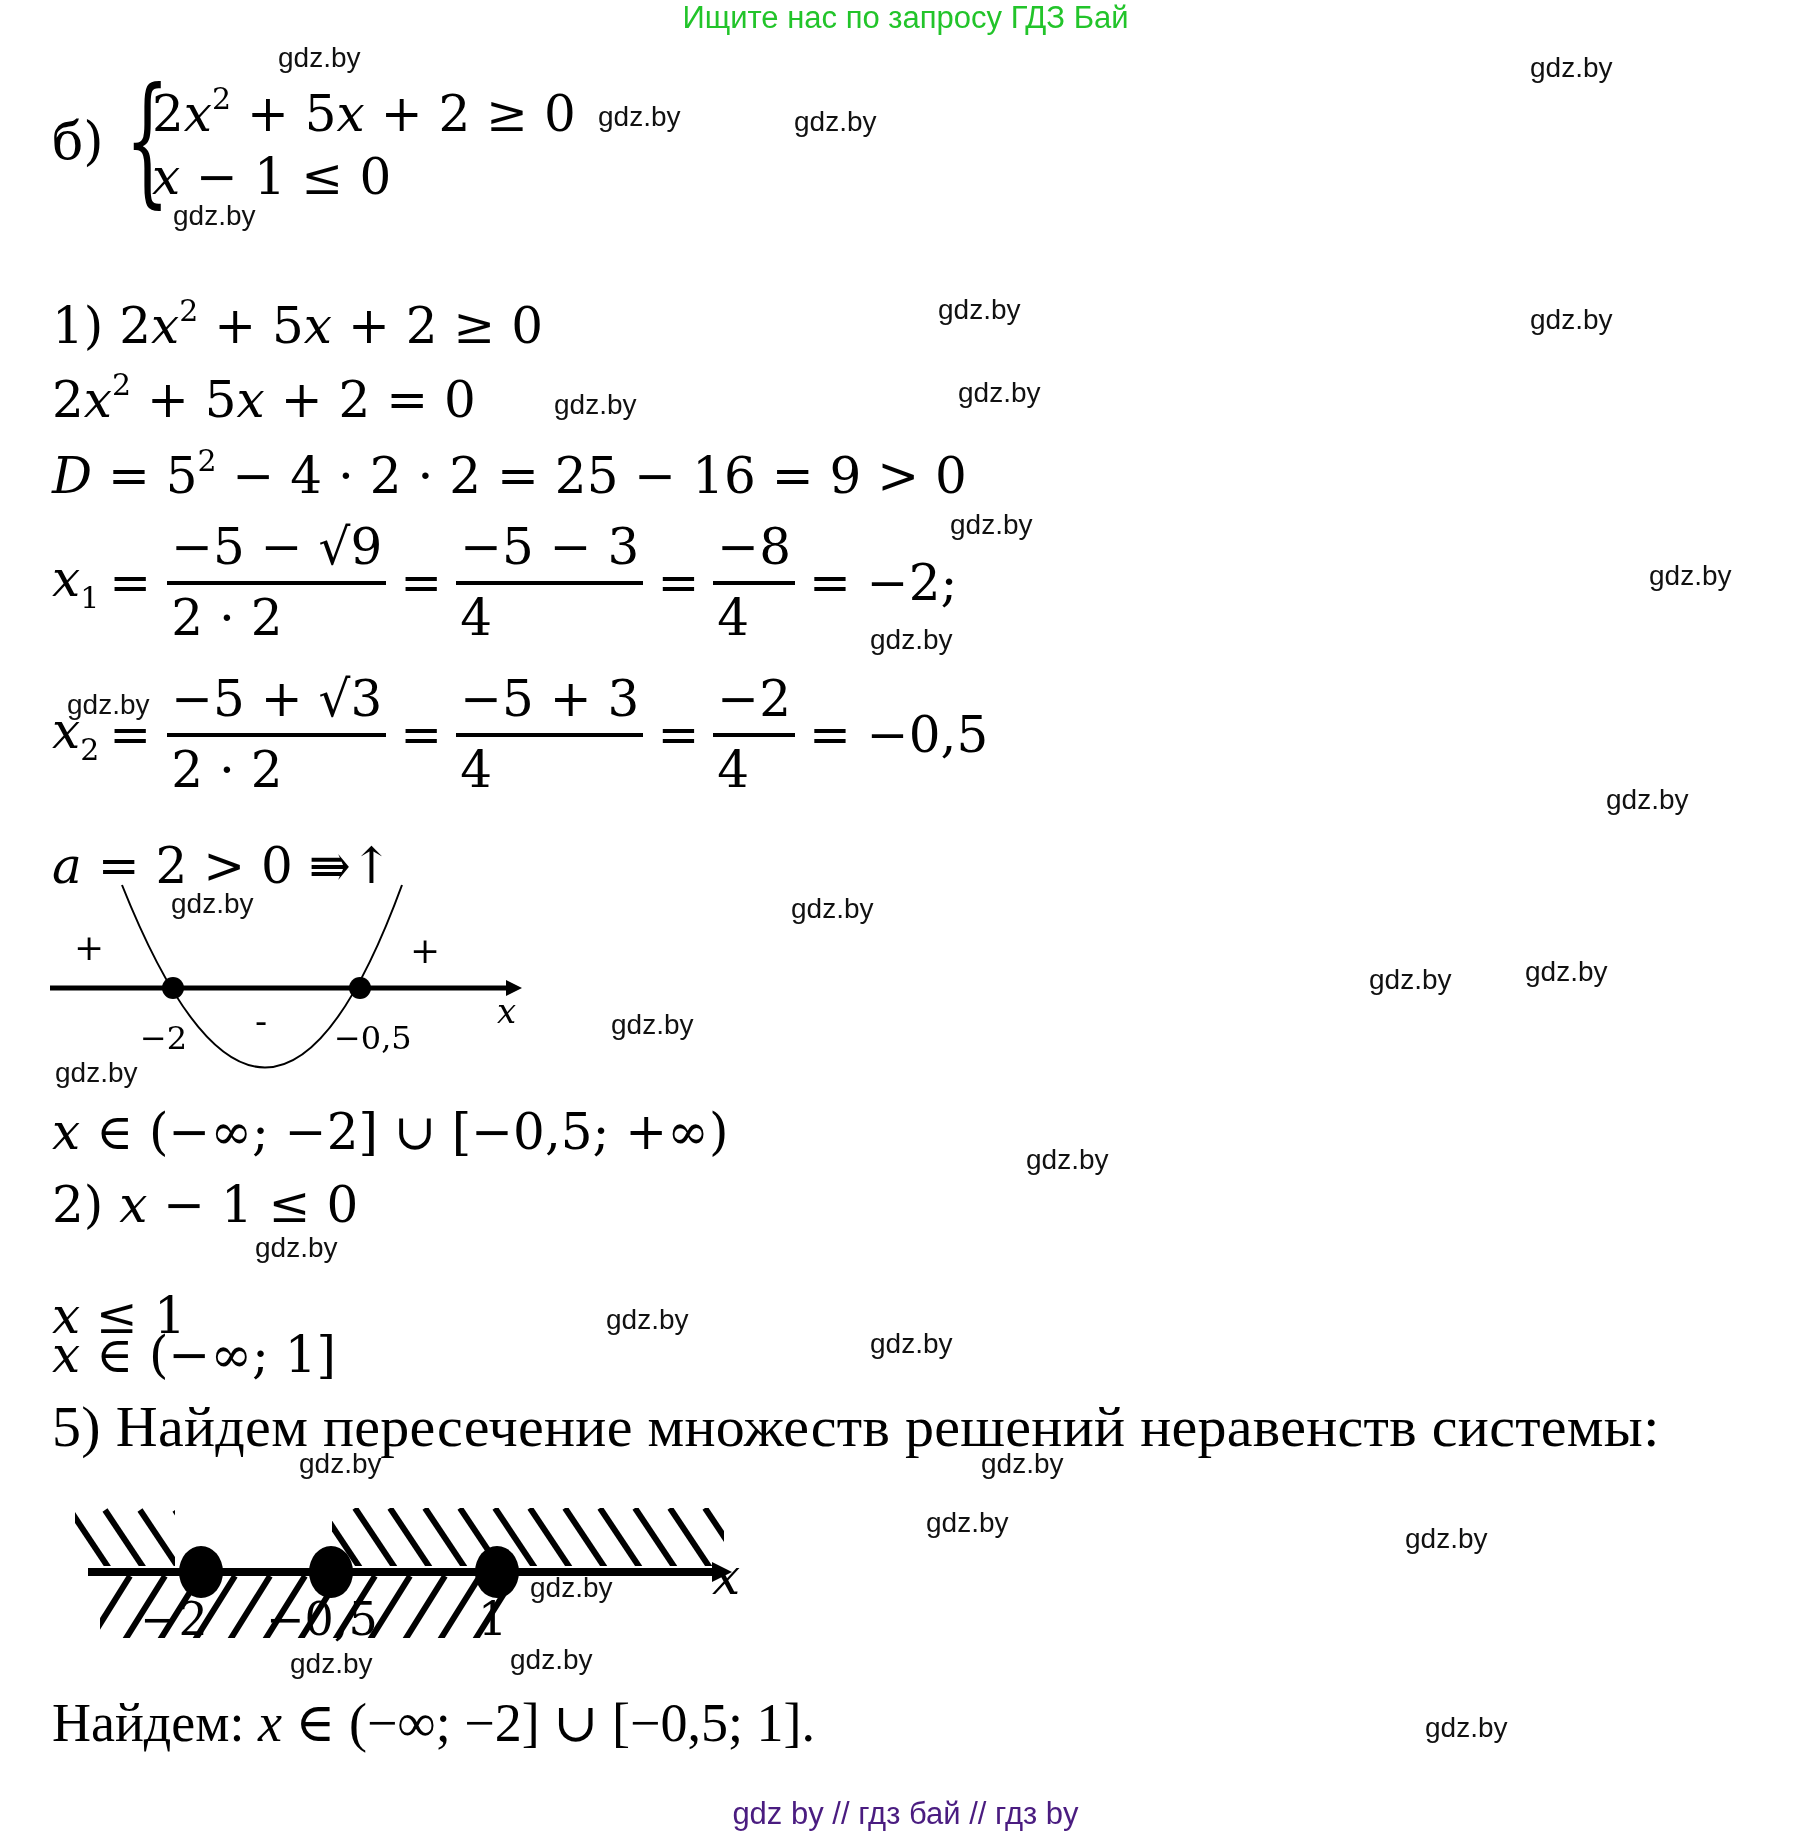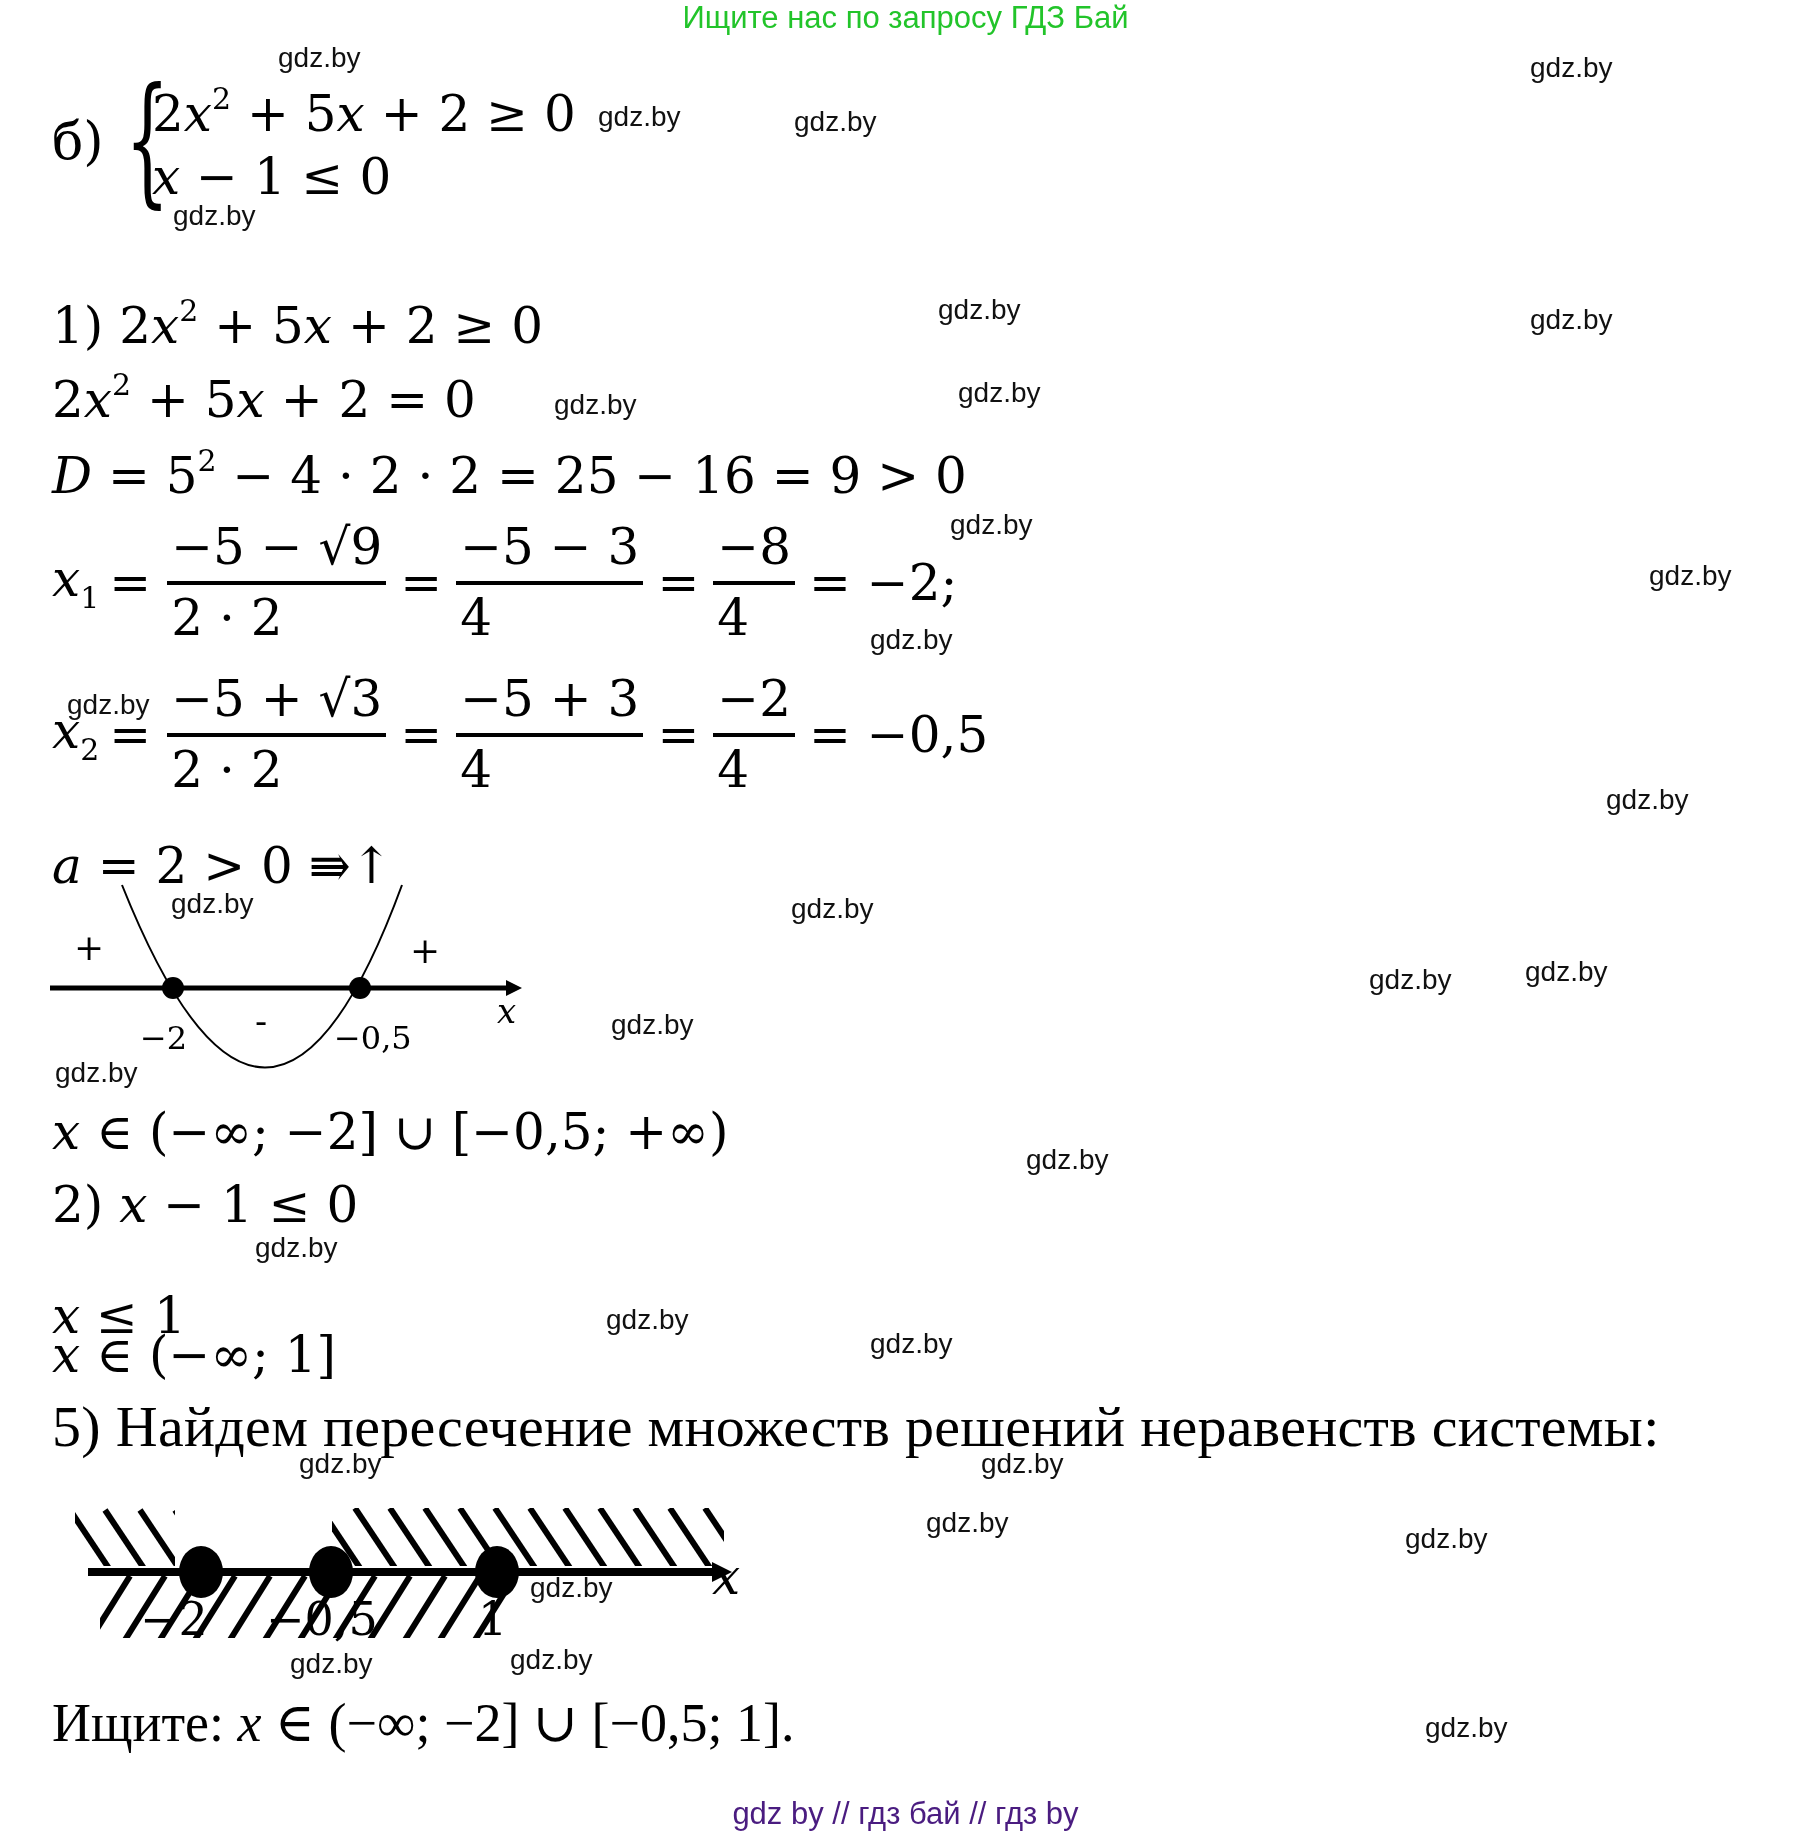--- a/index.html
+++ b/index.html
@@ -174,21 +174,21 @@
   <ellipse cx="131" cy="82" rx="22" ry="26" fill="#000"></ellipse>
   <ellipse cx="261" cy="82" rx="22" ry="26" fill="#000"></ellipse>
   <ellipse cx="427" cy="82" rx="22" ry="26" fill="#000"></ellipse>
 </svg>
 <div class="abs math" style="left:140px; top:1596px; font-size:46px;">−2</div>
 <div class="abs math" style="left:266px; top:1596px; font-size:46px;">−0,5</div>
 <div class="abs math" style="left:478px; top:1596px; font-size:46px;">1</div>
 <div class="abs math" style="left:712px; top:1552px; font-size:50px;"><i>x</i></div>
 
 <div class="abs math answer" style="left:52px; top:1696px; font-size:54px;">
-  <span>Ищите: </span><i>x</i><span> ∈ (−∞; −2] ∪ [−0,5; 1].</span>
+  <span>Найдем: </span><i>x</i><span> ∈ (−∞; −2] ∪ [−0,5; 1].</span>
 </div>
 
 <div id="watermarks">
     <div class="abs wm" style="left: 278px; top: 44px;">gdz.by</div>
     <div class="abs wm" style="left: 1530px; top: 54px;">gdz.by</div>
     <div class="abs wm" style="left: 598px; top: 103px;">gdz.by</div>
     <div class="abs wm" style="left: 794px; top: 108px;">gdz.by</div>
     <div class="abs wm" style="left: 173px; top: 202px;">gdz.by</div>
     <div class="abs wm" style="left: 938px; top: 296px;">gdz.by</div>
     <div class="abs wm" style="left: 1530px; top: 306px;">gdz.by</div>

